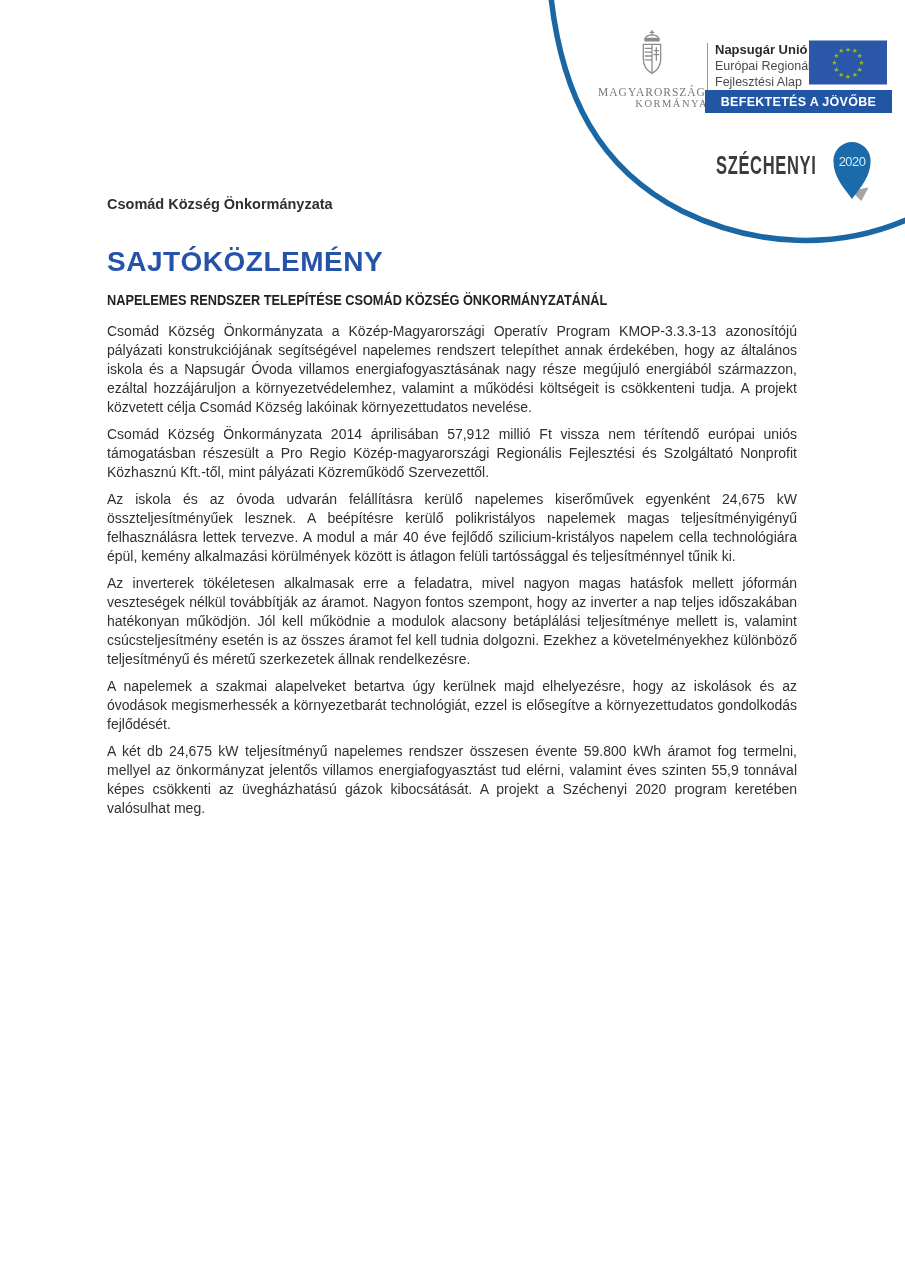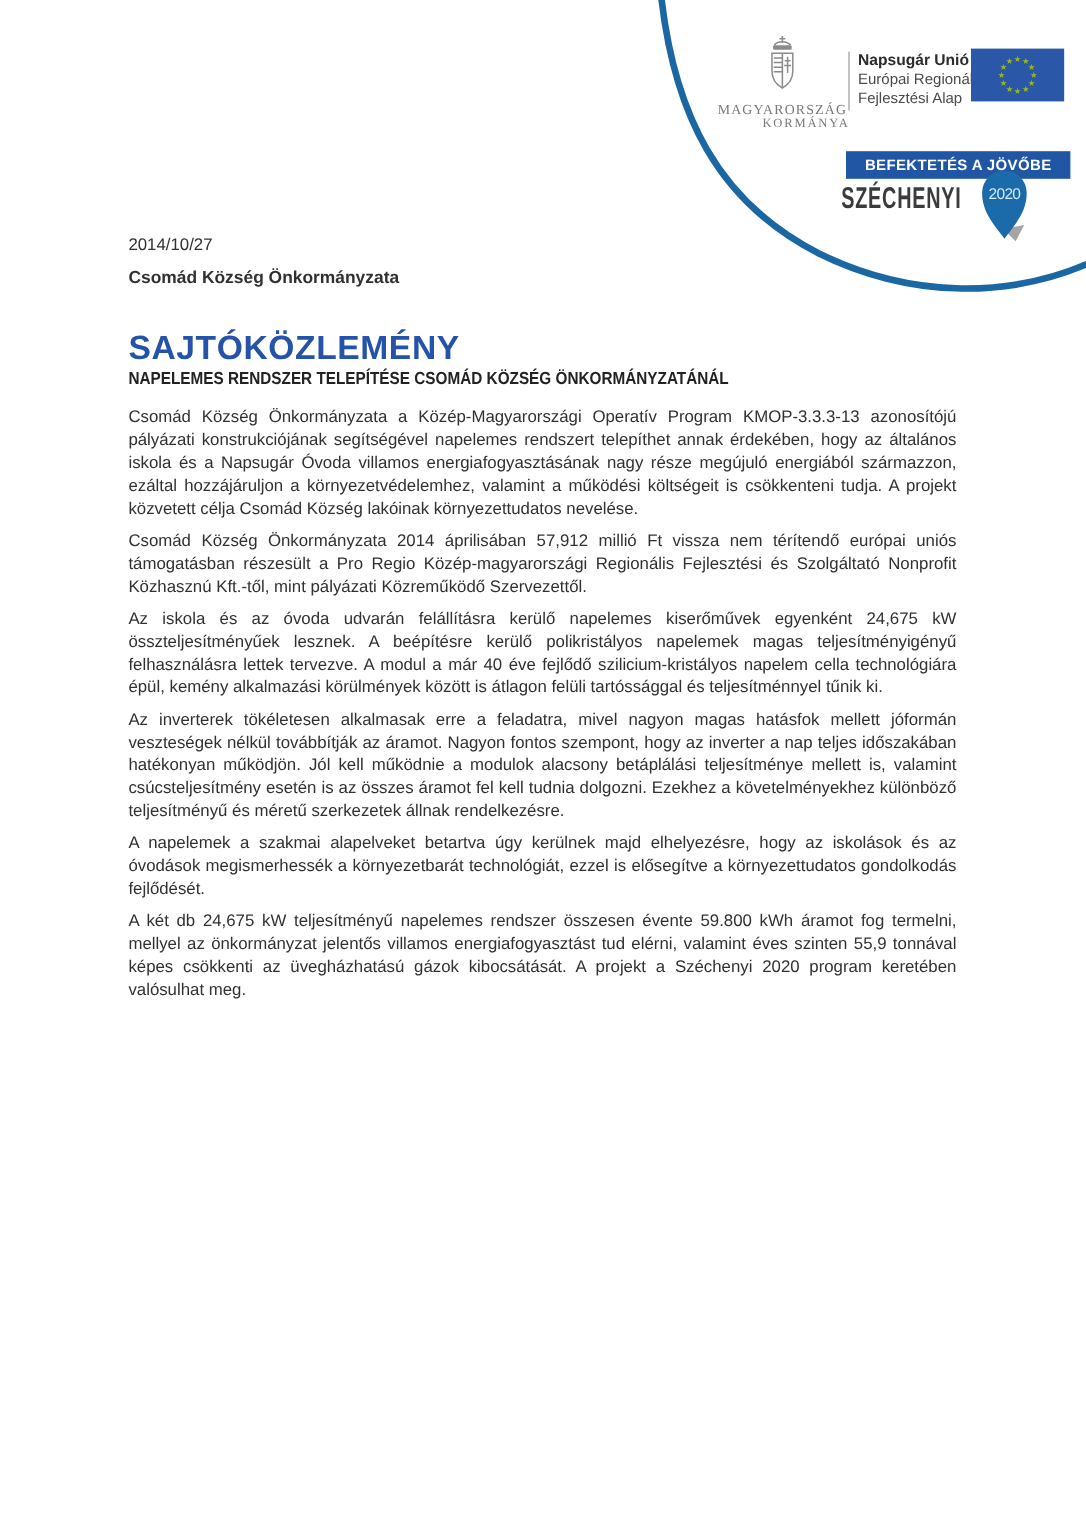--- a/index.html
+++ b/index.html
@@ -16,34 +16,34 @@
   .gov-line1{font-family:"Liberation Serif", serif;font-size:11.5px;letter-spacing:1px;color:var(--logo_gray,#787878);}
   .gov-line2{font-family:"Liberation Serif", serif;font-size:10.5px;letter-spacing:1.5px;color:var(--logo_gray,#787878);text-align:right;}
   .eu-divider{position:absolute;left:707px;top:43px;width:1px;height:49px;background:#9a9a9a;}
   .eu-text{position:absolute;left:715px;top:42px;line-height:16px;}
   .eu-line1{font-size:13px;font-weight:bold;color:#2b2b2b;}
   .eu-line2,.eu-line3{font-size:12.5px;color:#4a4a4a;}
   .eu-flag{position:absolute;left:809px;top:40px;}
   .eu-banner{
     position:absolute;left:705px;top:90px;width:187px;height:23px;
     background:var(--banner_blue,#2156a5);color:#ffffff;font-weight:bold;font-size:12.5px;
-    display:flex;align-items:center;justify-content:center;letter-spacing:.3px;white-space:nowrap;margin-top:36px;
+    display:flex;align-items:center;justify-content:center;letter-spacing:.3px;white-space:nowrap;
   }
-  .szechenyi{position:absolute;left:701px;top:139px;width:160px;height:62px;}
+  .szechenyi{position:absolute;left:716px;top:139px;width:160px;height:62px;}
   .sz-wordmark{
     position:absolute;left:0;top:12px;font-size:25px;font-weight:bold;letter-spacing:1px;
     color:var(--szechenyi_gray,#3b3b3d);transform:scaleX(0.66);transform-origin:left center;white-space:nowrap;
   }
   .sz-pin{position:absolute;left:114px;top:0;}
   
   .content{position:absolute;left:107px;top:195px;width:690px;}
   .doc-date{font-size:14px;line-height:17px;margin:0 0 11px 0;}
   .doc-org{font-size:14.5px;font-weight:bold;line-height:18px;margin:0 0 32px 0;}
   .doc-title{
-    font-size:28px;font-weight:bold;line-height:34px;margin:0 0 0 0;
+    font-size:28px;font-weight:bold;line-height:34px;margin:0 0 12px 0;
     color:var(--accent_blue,#2553a9);letter-spacing:.5px;
   }
   .doc-headline{
     font-size:14.5px;font-weight:bold;line-height:18px;margin:0 0 13px 0;white-space:nowrap;
     transform:scaleX(0.88);transform-origin:left center;letter-spacing:0;color:#222;
   }
   .doc-subtitle{
     font-size:14.5px;font-weight:bold;line-height:21px;margin:0 0 38px 0;
     text-align:justify;color:#222;
   }
@@ -102,21 +102,20 @@
   <div class="szechenyi">
     <span class="sz-wordmark">SZÉCHENYI</span>
     <svg class="sz-pin" width="44" height="62" viewBox="0 0 42 60">
       <path d="M20 50 L37 47 L30 60 Z" fill="#a5a5a5"></path>
       <path d="M21 58 C13 47 3 37 3 21 A18 18 0 1 1 39 21 C39 37 29 47 21 58 Z" fill="var(--pin_blue,#1b6aa9)"></path>
       <text x="21" y="26" text-anchor="middle" font-size="12.5" letter-spacing="-0.5" fill="var(--pin_year_blue,#d6ecf9)" font-family="Liberation Sans, sans-serif">2020</text>
     </svg>
   </div>
 
   <div class="content">
-    <p class="doc-date">2014/10/27</p>
     <p class="doc-org">Csomád Község Önkormányzata</p>
     <h1 class="doc-title">SAJTÓKÖZLEMÉNY</h1>
     <p class="doc-headline">NAPELEMES RENDSZER TELEPÍTÉSE CSOMÁD KÖZSÉG ÖNKORMÁNYZATÁNÁL</p>
     <p class="doc-par">Csomád Község Önkormányzata a Közép-Magyarországi Operatív Program KMOP-3.3.3-13 azonosítójú pályázati konstrukciójának segítségével napelemes rendszert telepíthet annak érdekében, hogy az általános iskola és a Napsugár Óvoda villamos energiafogyasztásának nagy része megújuló energiából származzon, ezáltal hozzájáruljon a környezetvédelemhez, valamint a működési költségeit is csökkenteni tudja. A projekt közvetett célja Csomád Község lakóinak környezettudatos nevelése.</p>
     <p class="doc-par">Csomád Község Önkormányzata 2014 áprilisában 57,912 millió Ft vissza nem térítendő európai uniós támogatásban részesült a Pro Regio Közép-magyarországi Regionális Fejlesztési és Szolgáltató Nonprofit Közhasznú Kft.-től, mint pályázati Közreműködő Szervezettől.</p>
     <p class="doc-par">Az iskola és az óvoda udvarán felállításra kerülő napelemes kiserőművek egyenként 24,675 kW összteljesítményűek lesznek. A beépítésre kerülő polikristályos napelemek magas teljesítményigényű felhasználásra lettek tervezve. A modul a már 40 éve fejlődő szilicium-kristályos napelem cella technológiára épül, kemény alkalmazási körülmények között is átlagon felüli tartóssággal és teljesítménnyel tűnik ki.</p>
     <p class="doc-par">Az inverterek tökéletesen alkalmasak erre a feladatra, mivel nagyon magas hatásfok mellett jóformán veszteségek nélkül továbbítják az áramot. Nagyon fontos szempont, hogy az inverter a nap teljes időszakában hatékonyan működjön. Jól kell működnie a modulok alacsony betáplálási teljesítménye mellett is, valamint csúcsteljesítmény esetén is az összes áramot fel kell tudnia dolgozni. Ezekhez a követelményekhez különböző teljesítményű és méretű szerkezetek állnak rendelkezésre.</p>
     <p class="doc-par">A napelemek a szakmai alapelveket betartva úgy kerülnek majd elhelyezésre, hogy az iskolások és az óvodások megismerhessék a környezetbarát technológiát, ezzel is elősegítve a környezettudatos gondolkodás fejlődését.</p>
     <p class="doc-par">A két db 24,675 kW teljesítményű napelemes rendszer összesen évente 59.800 kWh áramot fog termelni, mellyel az önkormányzat jelentős villamos energiafogyasztást tud elérni, valamint éves szinten 55,9 tonnával képes csökkenti az üvegházhatású gázok kibocsátását. A projekt a Széchenyi 2020 program keretében valósulhat meg.</p>
   </div>

